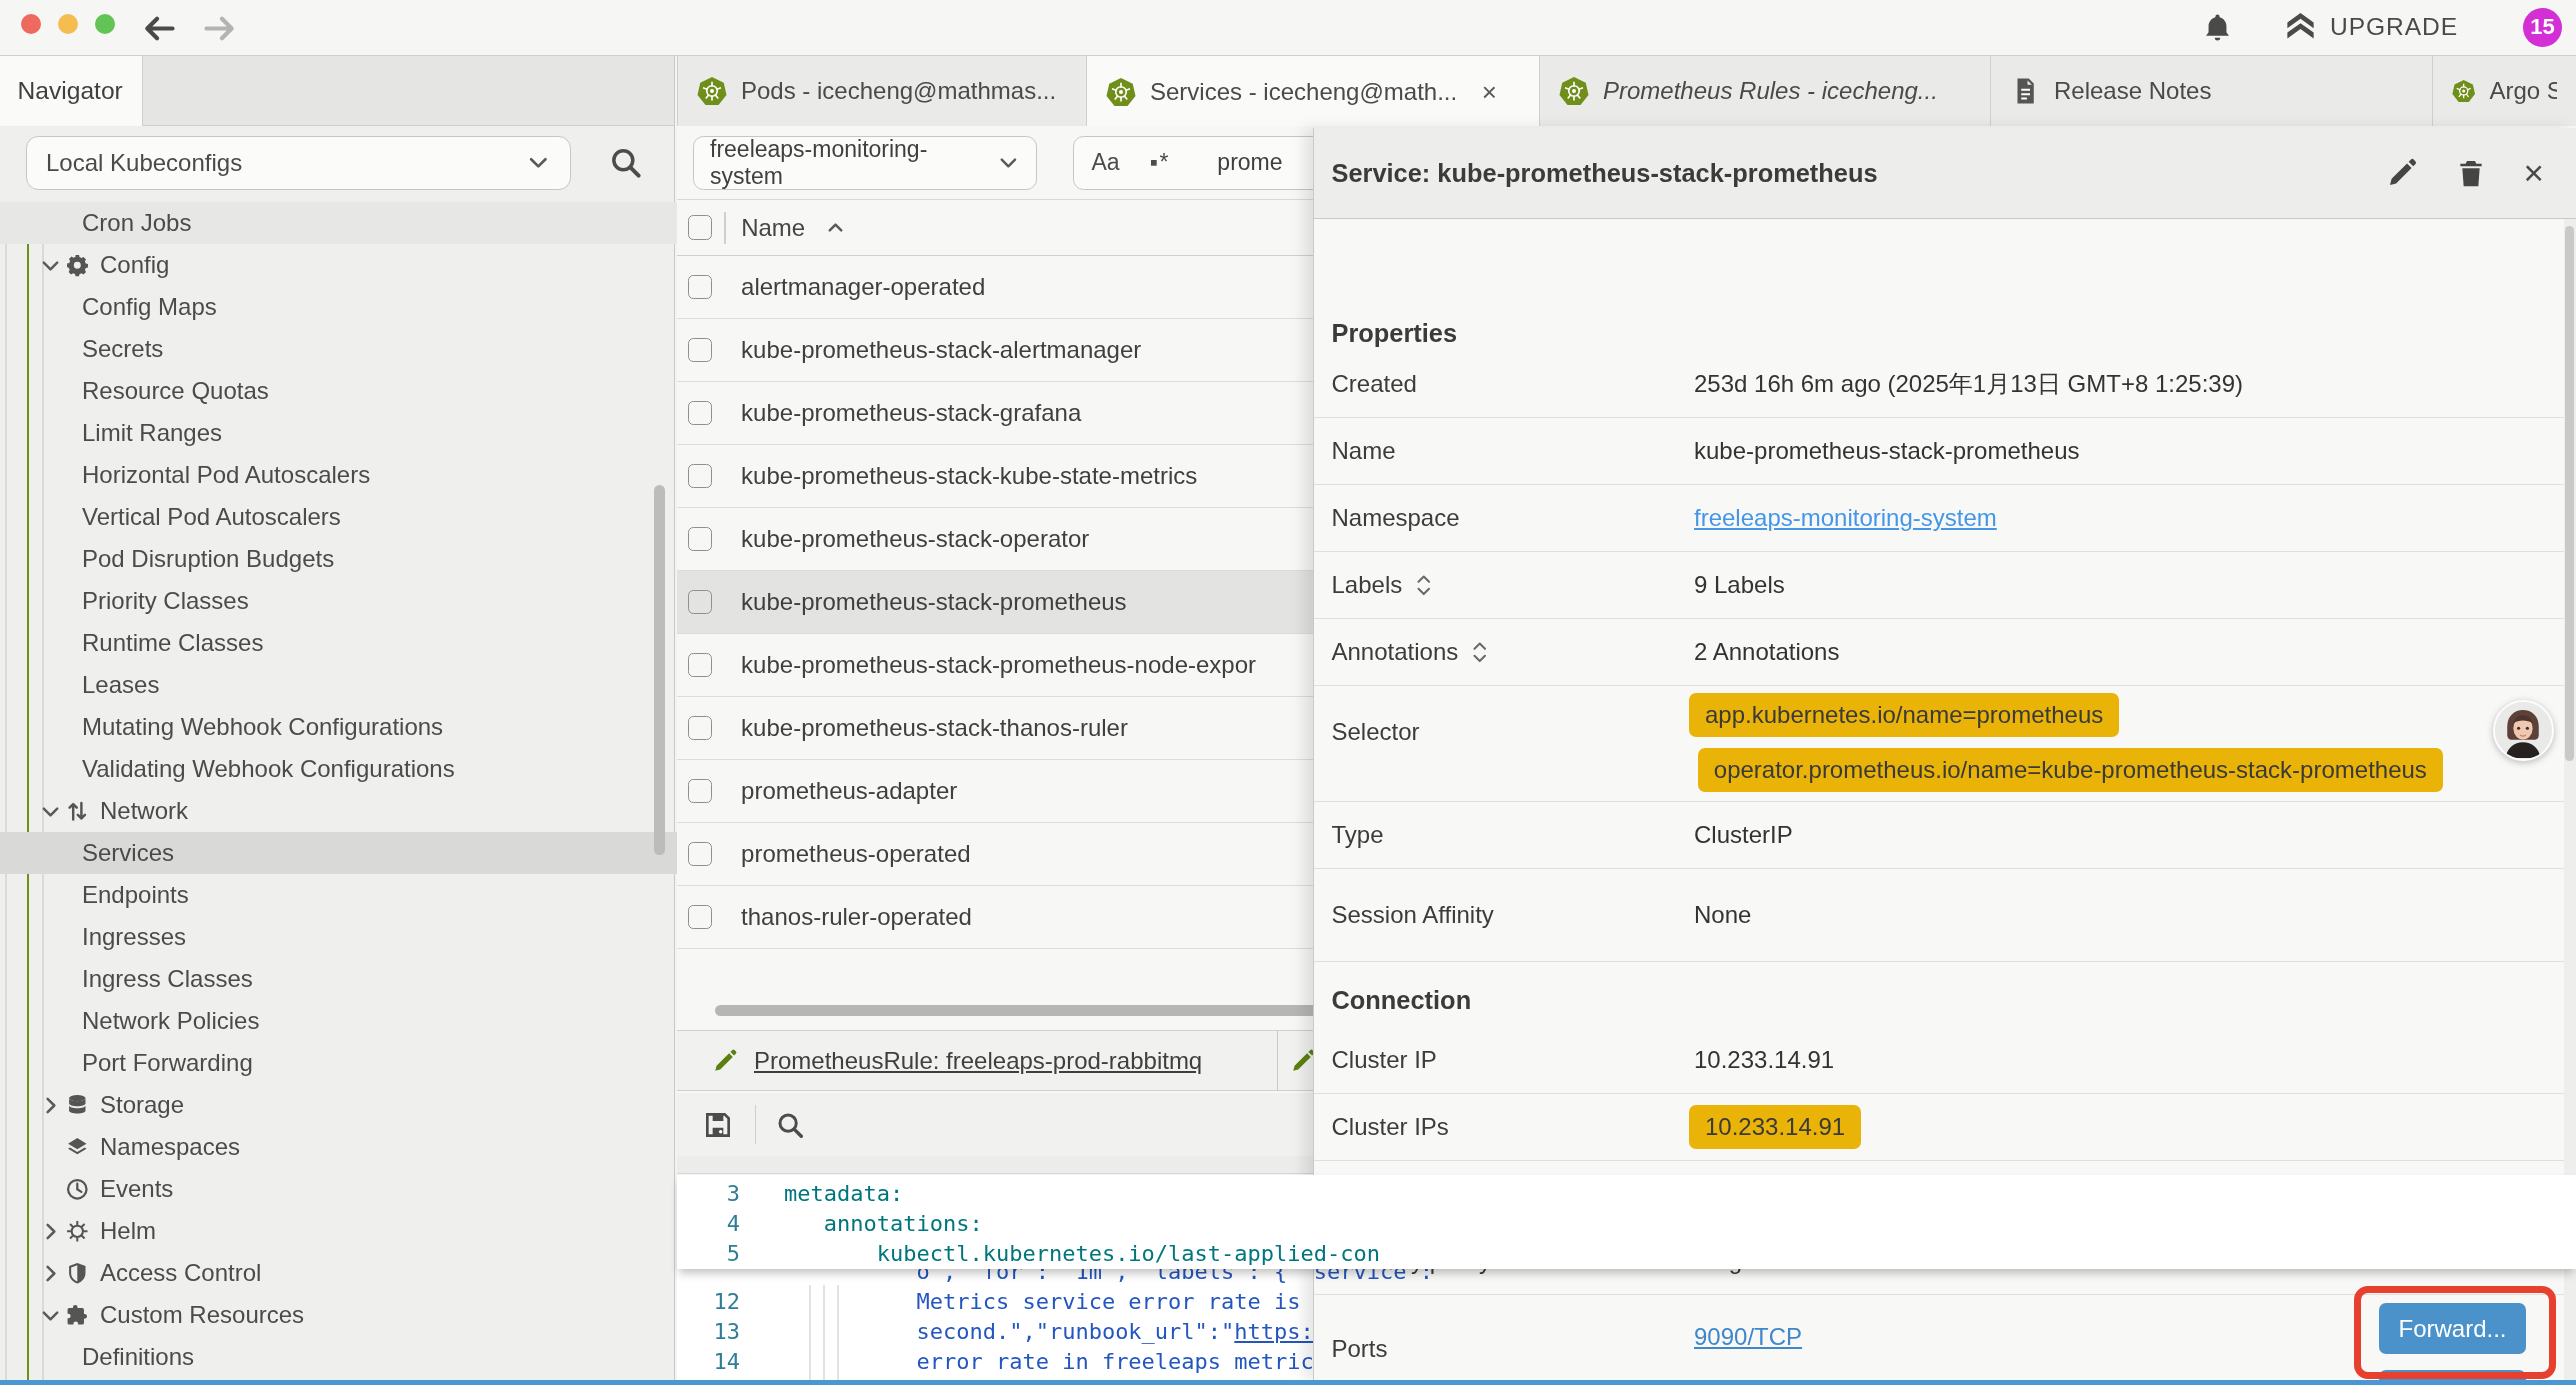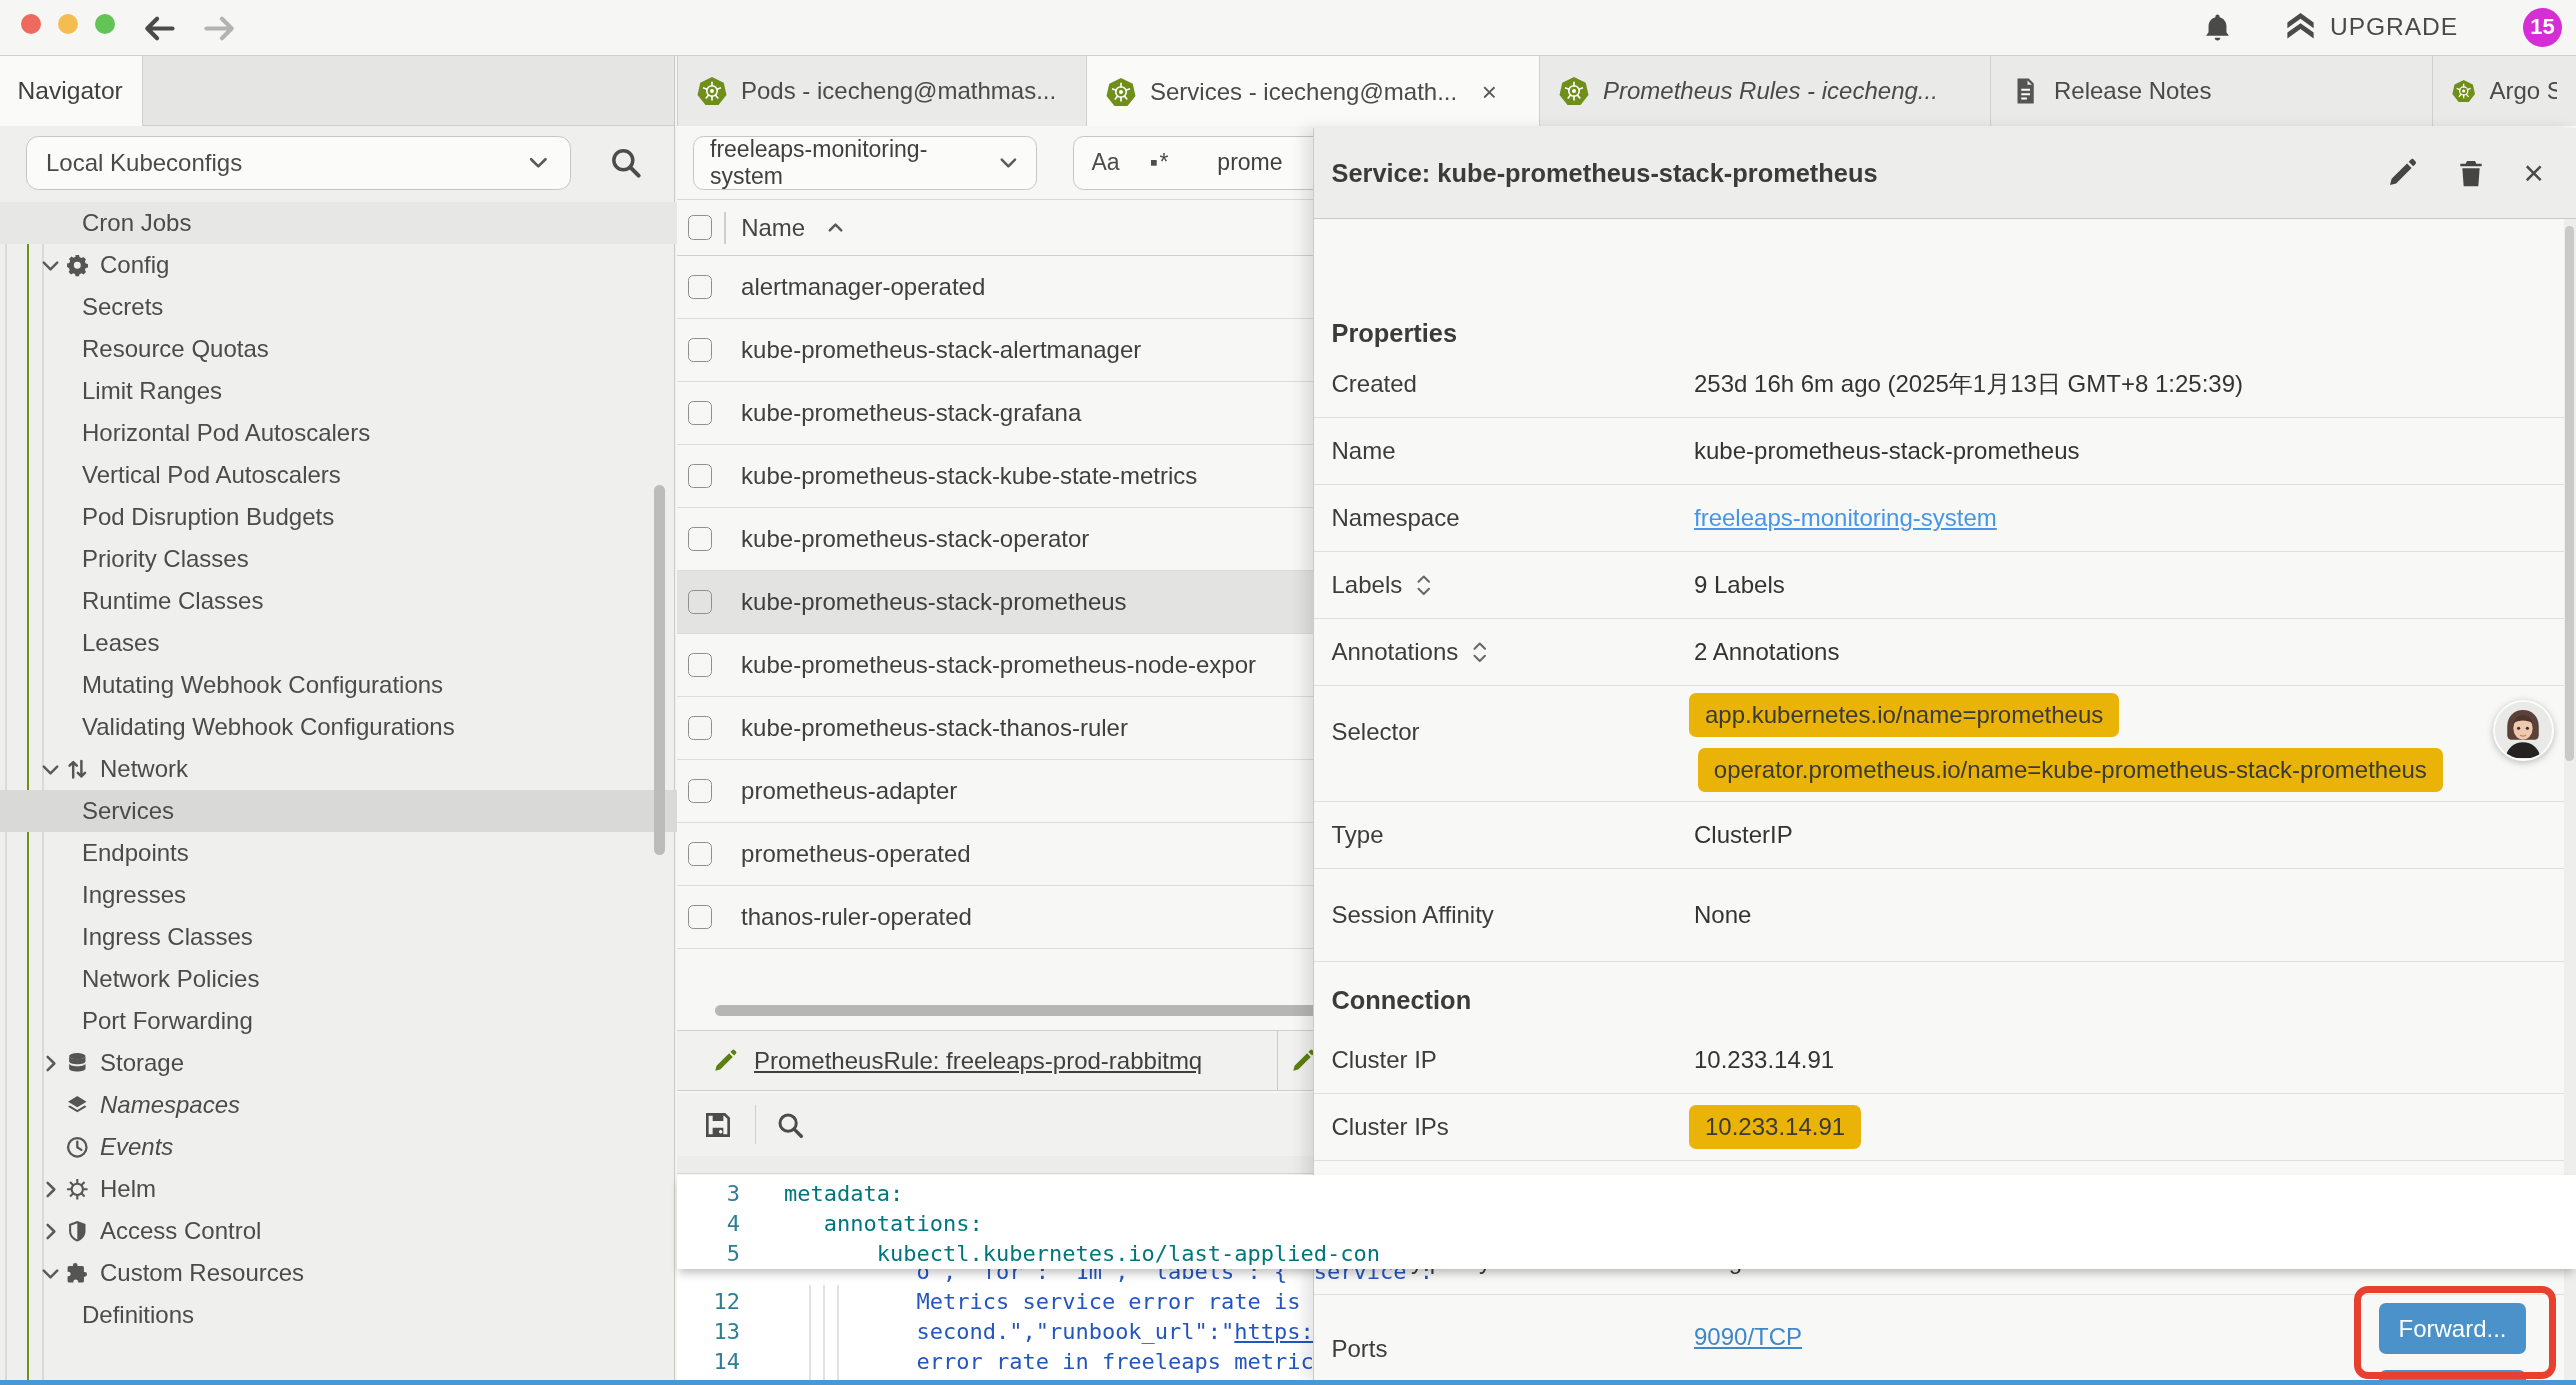--- a/index.html
+++ b/index.html
@@ -30,21 +30,21 @@
   .kube-select { position:absolute; left:26px; top:9.6px; width:545px; height:54px; border:1.8px solid #c6c6c5; border-radius:12.3px; background:#fbfbfa; display:flex; align-items:center; padding:0 19px; font-size:24px; color:#4a4a49; }
   .kube-select .grow { flex:1; }
   .side-search { position:absolute; left:608px; top:19px; }
 
   .tree { position:absolute; left:0; top:146px; width:803px; height:1178px; }
   .guide { position:absolute; top:0; bottom:0; width:1.8px; background:#dadad9; }
   .guide.g1 { left:5.3px; } .guide.g3 { left:42px; }
   .guide.g2 { left:27px; background:#6f8f1a; }
   .tree-item { position:relative; height:42px; display:flex; align-items:center; padding-left:39px; font-size:24px; color:#4b4b4a; cursor:default; }
   .tree-item.child { padding-left:82px; }
-  .tree-item.leafgroup { padding-left:65px;font-style:italic; }
+  .tree-item.leafgroup { padding-left:65px; }
   .tree-item.selected { background:#d9d9d8; }
   .tree-item.hover { background:#e7e7e6; }
   .ic-slot { display:flex; align-items:center; }
   .chev { width:26px; }
   .ticon { width:35px; }
   .tree-label { white-space:nowrap; }
   .side-scroll { position:absolute; left:654px; top:429px; width:10.5px; height:370px; background:#bcbcbb; border-radius:5.3px; }
 
   
   .tabstrip { position:absolute; left:677px; top:56px; width:1899px; height:70px; background:#f97316; border-bottom:1.8px solid #cfcfce; display:flex; }
@@ -314,20 +314,24 @@
           </svg>
         </span>
         <span class="ic-slot ticon">
           <svg width="24.6" height="24.6" viewBox="0 0 28 28">
             <use href="#sym-gear"></use>
           </svg>
         </span>
         <span class="tree-label">Config</span>
       </div>
 
+      <div class="tree-item child">
+
+        <span class="tree-label">Config Maps</span>
+      </div>
 
       <div class="tree-item child">
 
         <span class="tree-label">Secrets</span>
       </div>
 
       <div class="tree-item child">
 
         <span class="tree-label">Resource Quotas</span>
       </div>

